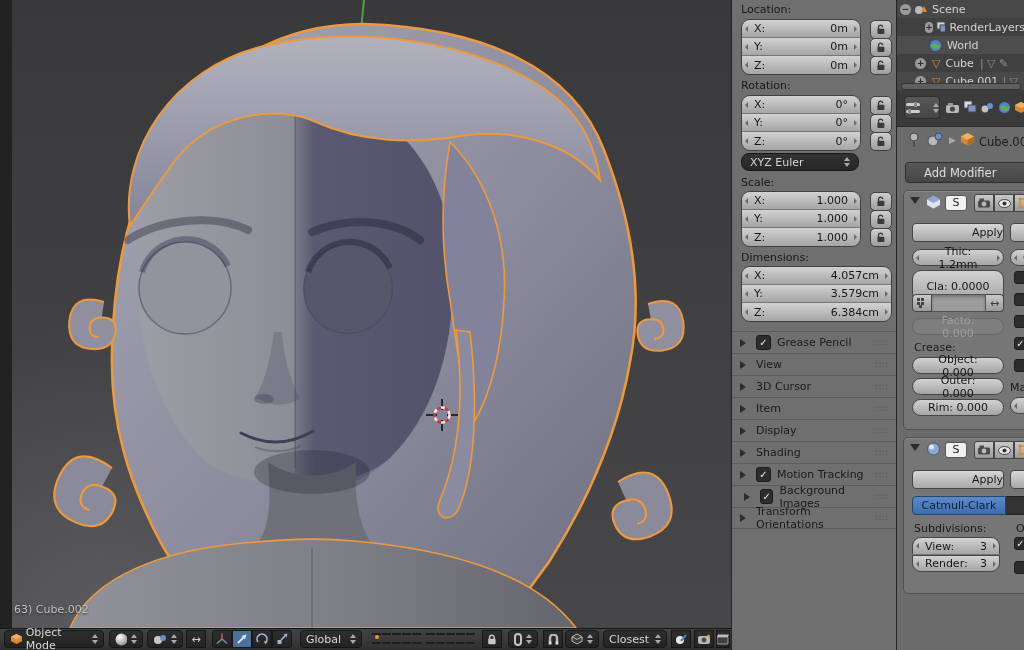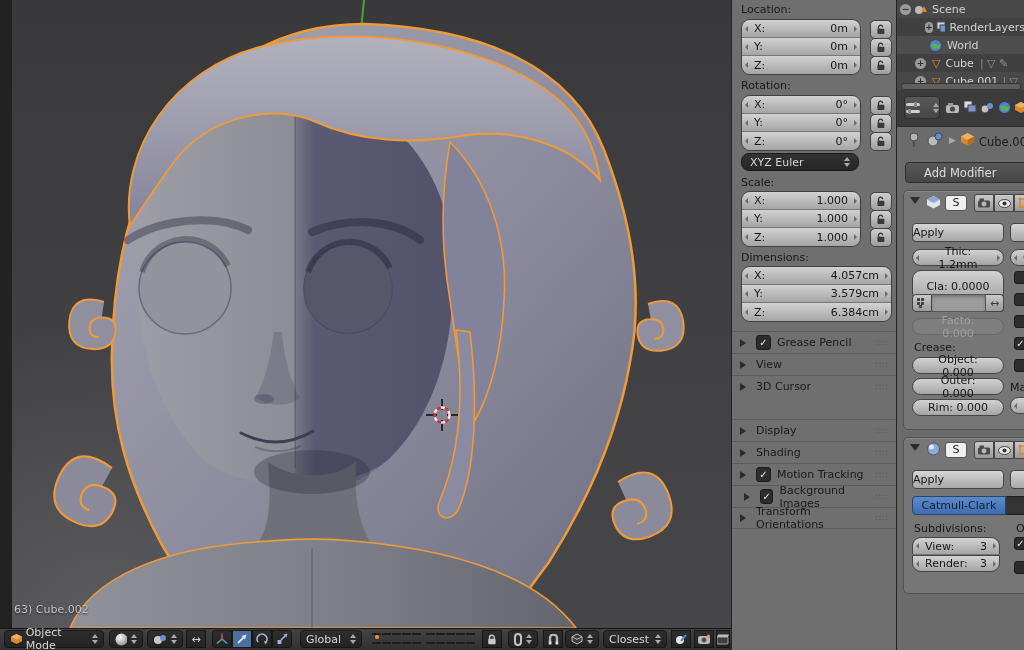--- a/index.html
+++ b/index.html
@@ -52,21 +52,21 @@
       text-align:center;display:inline-block;font-weight:bold;}
   .tri-mesh{color:#e0832c;font-size:11px;}
   .faint{color:#8d8d8d;}
   
   #props{left:896px;top:90px;width:128px;height:560px;background:#6b6b6b;border-left:1px solid #242424;box-sizing:border-box;overflow:hidden;}
   #props-header{position:absolute;left:0;top:0;width:128px;height:36px;background:#3b3b3b;border-bottom:1px solid #2c2c2c;}
   .tabicon{position:absolute;top:8px;width:16px;height:18px;display:flex;align-items:center;justify-content:center;}
   .modbox{position:absolute;left:6px;width:140px;background:#767676;border:1px solid #515151;border-radius:5px;box-shadow:inset 0 1px 0 rgba(255,255,255,.15);}
   .mod-el{position:absolute;box-sizing:border-box;}
   .btn{background:linear-gradient(180deg,#d6d6d6,#a8a8a8);border:1px solid #454545;border-radius:4px;
-       color:#161616;display:flex;align-items:center;justify-content:flex-start;box-sizing:border-box;}
+       color:#161616;display:flex;align-items:center;justify-content:flex-end;box-sizing:border-box;}
   .darkbtn{background:linear-gradient(180deg,#585858,#464646);border:1px solid #2e2e2e;border-radius:4px;
            color:#dedede;display:flex;align-items:center;box-sizing:border-box;}
   .iconbtn{width:20px;height:18px;background:linear-gradient(180deg,#c9c9c9,#9a9a9a);border:1px solid #454545;
            display:flex;align-items:center;justify-content:center;box-sizing:border-box;}
   
   #vheader{left:0;top:628px;width:731px;height:22px;background:linear-gradient(180deg,#434343,#303030);
            border-top:1px solid #141414;box-sizing:border-box;display:flex;align-items:center;}
   .h-item{position:absolute;top:630px;height:18px;display:flex;align-items:center;}
   .h-dd{background:linear-gradient(180deg,#2e2e2e,#232323);border:1px solid #171717;border-radius:4px;
         color:#d8d8d8;display:flex;align-items:center;padding:0 5px;height:18px;box-sizing:border-box;gap:4px;}
@@ -325,20 +325,25 @@
   <div class="cpanel" style="top:353px;">
       <span class="tri"></span>
       <span>View</span>
       <span class="dots">∷∷</span>
     </div>
   <div class="cpanel" style="top:375px;">
       <span class="tri"></span>
       <span>3D Cursor</span>
       <span class="dots">∷∷</span>
     </div>
+  <div class="cpanel" style="top:397px;">
+      <span class="tri"></span>
+      <span>Item</span>
+      <span class="dots">∷∷</span>
+    </div>
   <div class="cpanel" style="top:419px;">
       <span class="tri"></span>
       <span>Display</span>
       <span class="dots">∷∷</span>
     </div>
   <div class="cpanel" style="top:441px;">
       <span class="tri"></span>
       <span>Shading</span>
       <span class="dots">∷∷</span>
     </div>

